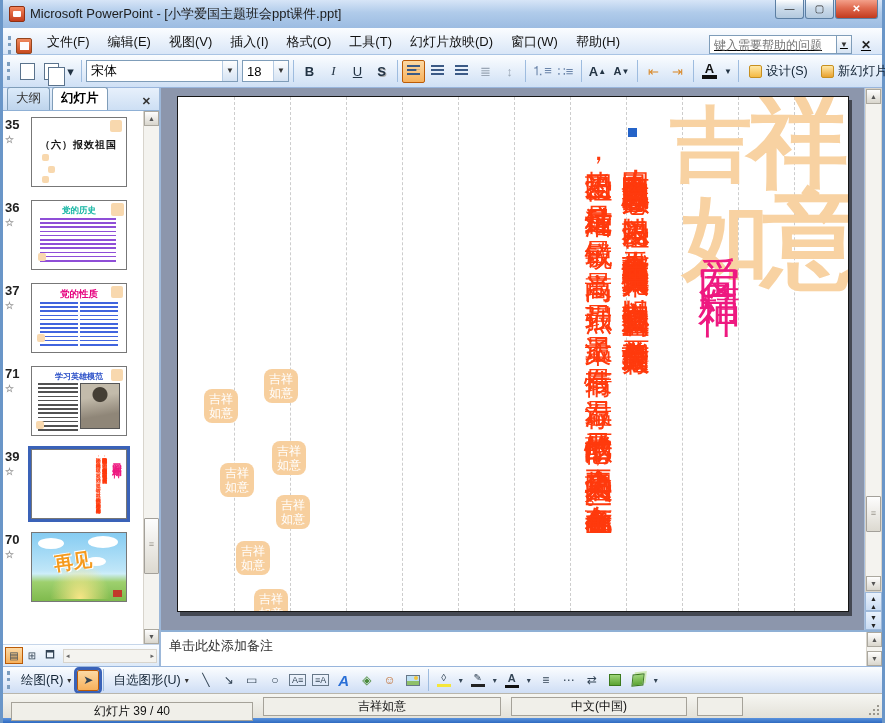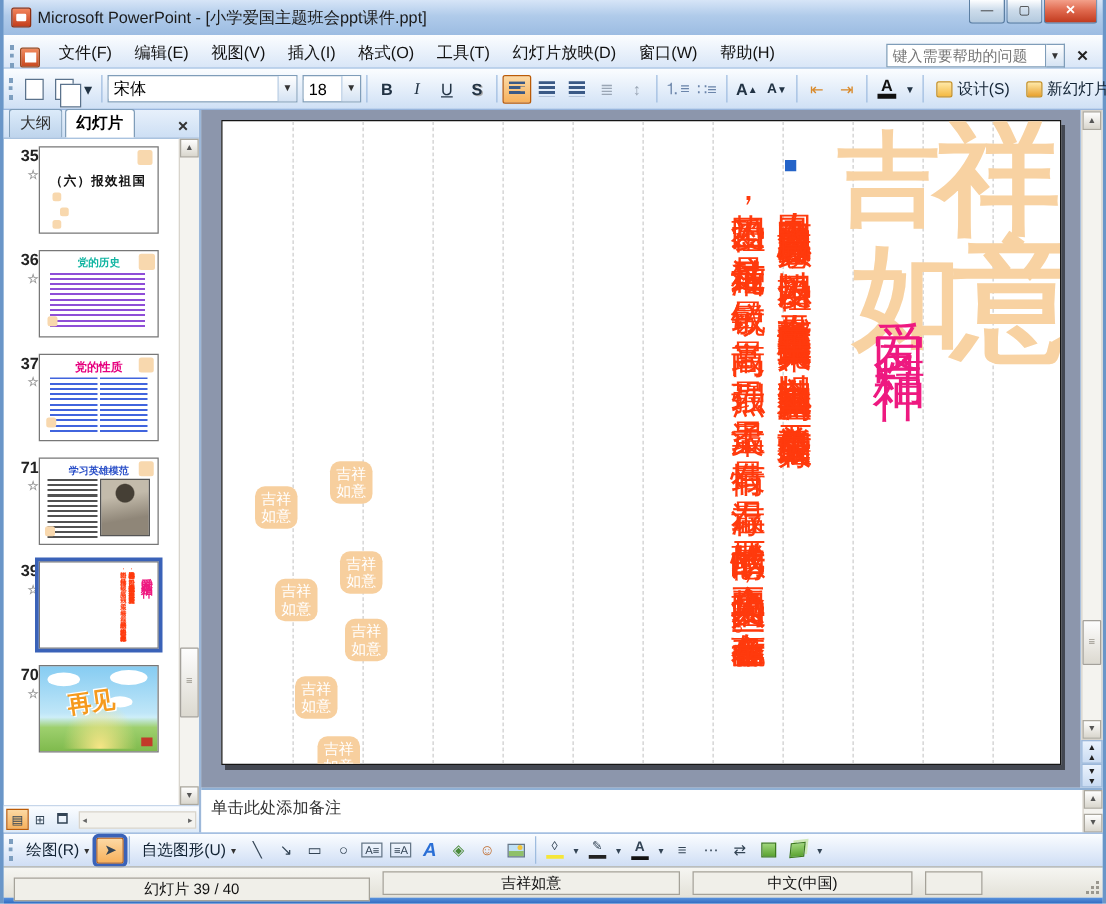--- a/index.html
+++ b/index.html
@@ -14,21 +14,21 @@
   .winbtns { position:absolute; right:4px; top:0; display:flex; }
   .wbtn { width:29px; height:19px; border:1px solid #5c7fa3; border-top:0; background:linear-gradient(#fdfeff,#cddceb 45%,#b3c9de); color:#2d2d2d; font-size:10px; line-height:17px; text-align:center; border-radius:0 0 3px 3px; margin-left:1px; }
   .wbtn.close { width:43px; background:linear-gradient(#f3a08a,#e06a4f 45%,#c13a1e); color:#fff; font-weight:bold; }
 
   
   .menubar { height:27px; background:linear-gradient(#fbfdff,#d9e6f7); border-bottom:1px solid #a9c4e4; display:flex; align-items:flex-end; padding:0 4px; }
   .grip { width:4px; height:18px; border-left:3px dotted #7d9ebf; margin:0 4px 0 1px; flex:none; }
   .micon { width:16px; height:16px; background:linear-gradient(#f08a5e,#c84a20); border:1px solid #94451d; border-radius:2px; margin-right:6px; position:relative; flex:none; }
   .micon::after { content:""; position:absolute; left:3px; top:3px; width:9px; height:8px; background:#fdfdfd; }
   .mitem { font-size:13px; color:#111; padding:3px 9px; border-radius:2px; }
-  .helpbox { margin-left:auto; display:flex; align-items:center; }
+  .helpbox { margin-left:auto; display:flex; align-items:center;text-decoration:underline; }
   .helpinput { width:128px; height:19px; border:1px solid #7f9db9; font-size:12px; padding:1px 4px; color:#555; }
   .helpdrop { width:15px; height:19px; border:1px solid #7f9db9; border-left:0; background:linear-gradient(#fefefe,#d5e3f3); font-size:8px; text-align:center; line-height:17px; color:#333; }
   .menuclose { font-size:12px; font-weight:bold; color:#222; padding:2px 7px 2px 9px; }
 
   
   .toolbar { height:33px; background:linear-gradient(#fbfdff,#cfe0f5); border-bottom:1px solid #98b5dc; display:flex; align-items:center; padding:0 3px; gap:1px; }
   .tbtn { width:23px; height:23px; display:flex; align-items:center; justify-content:center; font-size:13px; color:#234; border:1px solid transparent; border-radius:2px; flex:none; position:relative; }
   .tbtn.active { background:linear-gradient(#fcd9a4,#f7b15c); border:1px solid #bb5b07; }
   .tbtn.gray { color:#9aa6b5; }
   .tsep { width:1px; height:22px; background:#9ebcdf; margin:0 3px; flex:none; }
@@ -47,21 +47,21 @@
   
   .main { flex:1; display:flex; min-height:0; }
   .leftpanel { width:158px; background:#fff; border-right:2px solid #9db8d9; display:flex; flex-direction:column; }
   .tabs { height:23px; background:linear-gradient(#e7f0fb,#cddff4); display:flex; align-items:flex-end; padding:2px 2px 0 4px; border-bottom:1px solid #8fb0d5; }
   .tab { font-size:12.5px; padding:2px 8px 3px; border:1px solid #7f9db9; border-bottom:0; background:linear-gradient(#dcebfa,#bed4ec); color:#333; border-radius:3px 3px 0 0; margin-right:2px; }
   .tab.active { background:#fff; font-weight:bold; color:#000; }
   .tabclose { margin-left:auto; font-size:11px; font-weight:bold; color:#333; padding:2px 6px; }
   .panelbody { flex:1; display:flex; min-height:0; }
   .slidelist { flex:1; padding:6px 0 0 2px; overflow:hidden; }
   .sitem { display:flex; margin-bottom:13px; }
-  .snum { width:26px; text-align:right; font-size:13px; font-weight:bold; color:#222; }
+  .snum { width:26px; text-align:left; font-size:13px; font-weight:bold; color:#222; }
   .sstar { display:block; font-size:10px; color:#999; margin-top:2px; }
   .thumbwrap { width:100px; }
   .thumb { width:96px; height:70px; background:#fff; border:1px solid #777; position:relative; overflow:hidden; }
   .sel { outline:3px solid #3a62b8; }
   .t35txt { position:absolute; left:8px; top:20px; font-size:10px; font-weight:bold; color:#111; letter-spacing:1px; white-space:nowrap; }
   .ttitle { position:absolute; top:4px; left:0; right:0; text-align:center; font-size:8.5px; font-weight:bold; white-space:nowrap; }
   .lines { position:absolute; background-image:repeating-linear-gradient(to bottom,currentColor 0 1.6px,transparent 1.6px 4.2px); opacity:.85; }
   .photo { position:absolute; right:6px; top:16px; width:40px; height:46px; border:1px solid #555; background:radial-gradient(circle at 50% 24%, #453f35 7px, transparent 8px), linear-gradient(170deg,#c3bbab 30%, #8f8678 70%); }
   .mstamp { position:absolute; background:#f8d8ae; border-radius:2px; }
   .t39in { width:192px; height:140px; transform:scale(.5); transform-origin:0 0; position:relative; }
@@ -454,20 +454,20 @@
     <div class="dbtn">
         <div class="greensq"></div>
       </div>
     <div class="dbtn">
         <div class="cube"></div>
       </div>
     <div class="dbtn" style="width:12px; font-size:8px;">▾</div>
   </div>
 
   <div class="statusbar">
-    <div class="sfield" style="width:285px;margin-top:11px;">幻灯片 39 / 40</div>
+    <div class="sfield" style="width:242px;margin-top:11px;">幻灯片 39 / 40</div>
     <div class="sfield" style="width:238px;">吉祥如意</div>
     <div class="sfield" style="width:176px;">中文(中国)</div>
     <div class="sfield" style="width:46px;"></div>
     <div class="grip2"></div>
   </div>
   <div class="bottomedge"></div>
 </div>
 
 </body></html>

